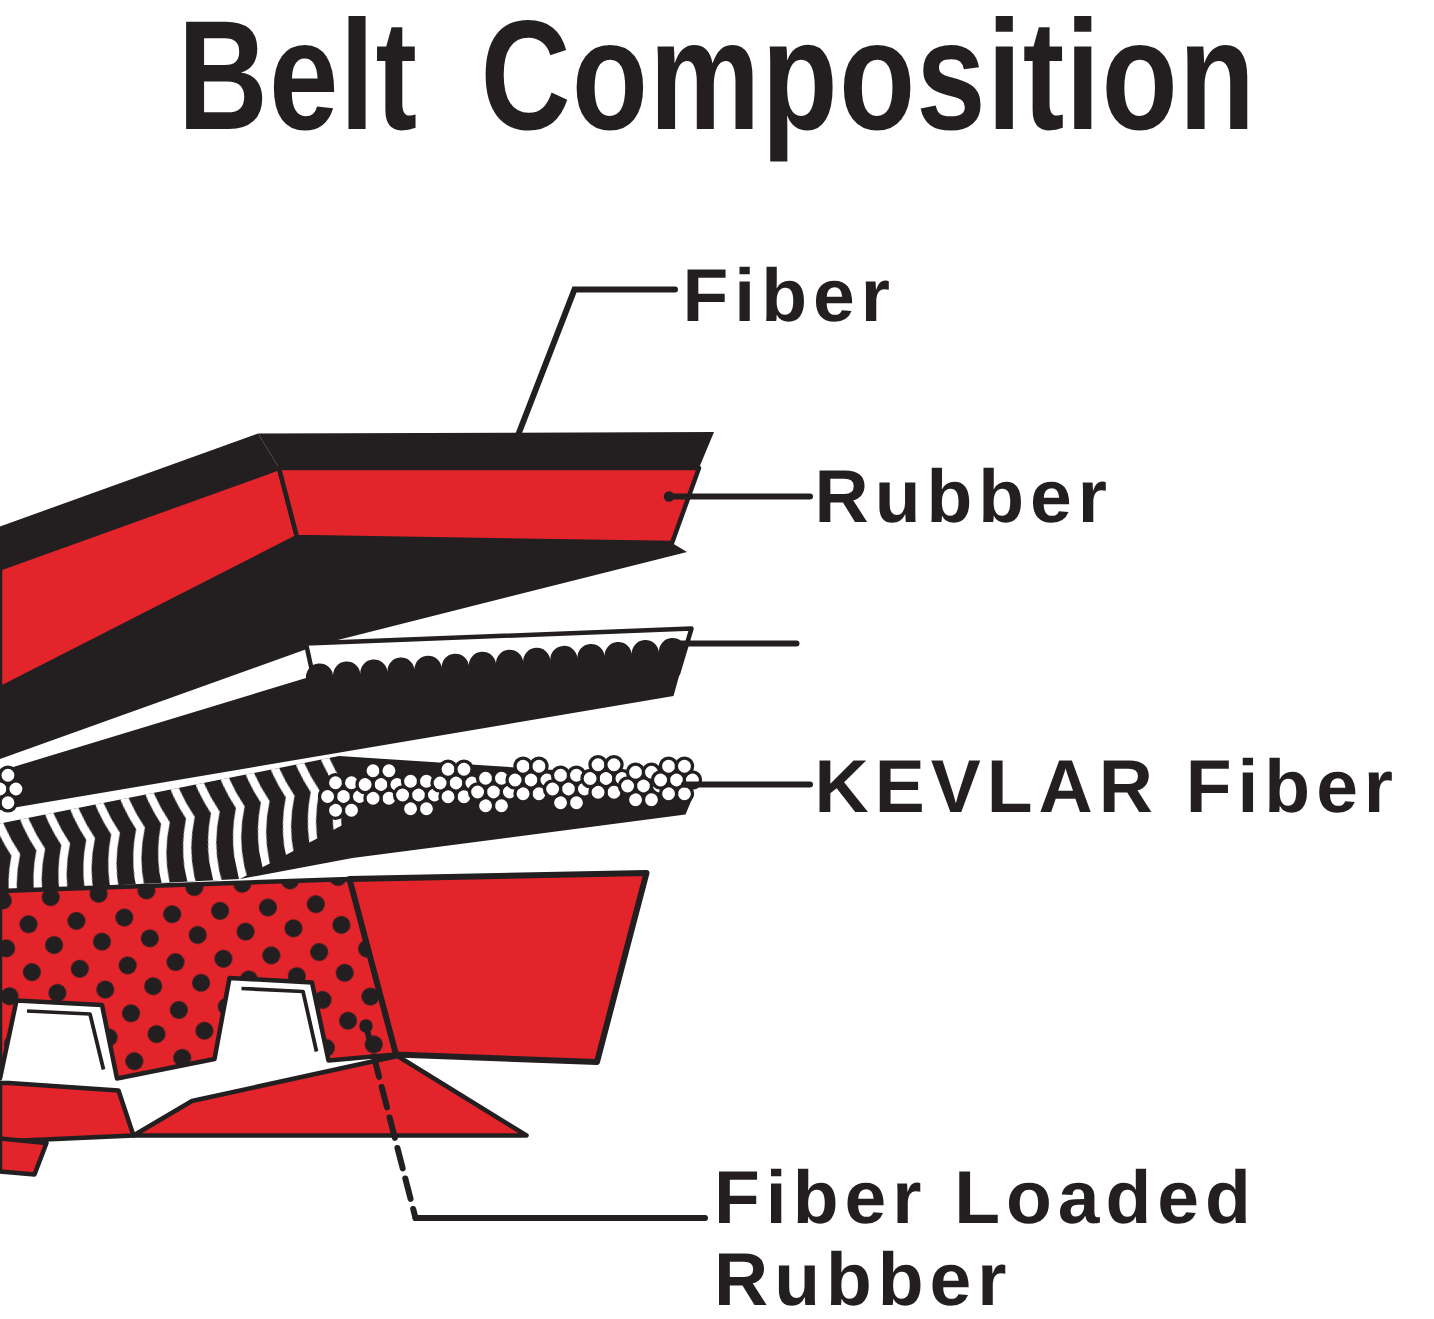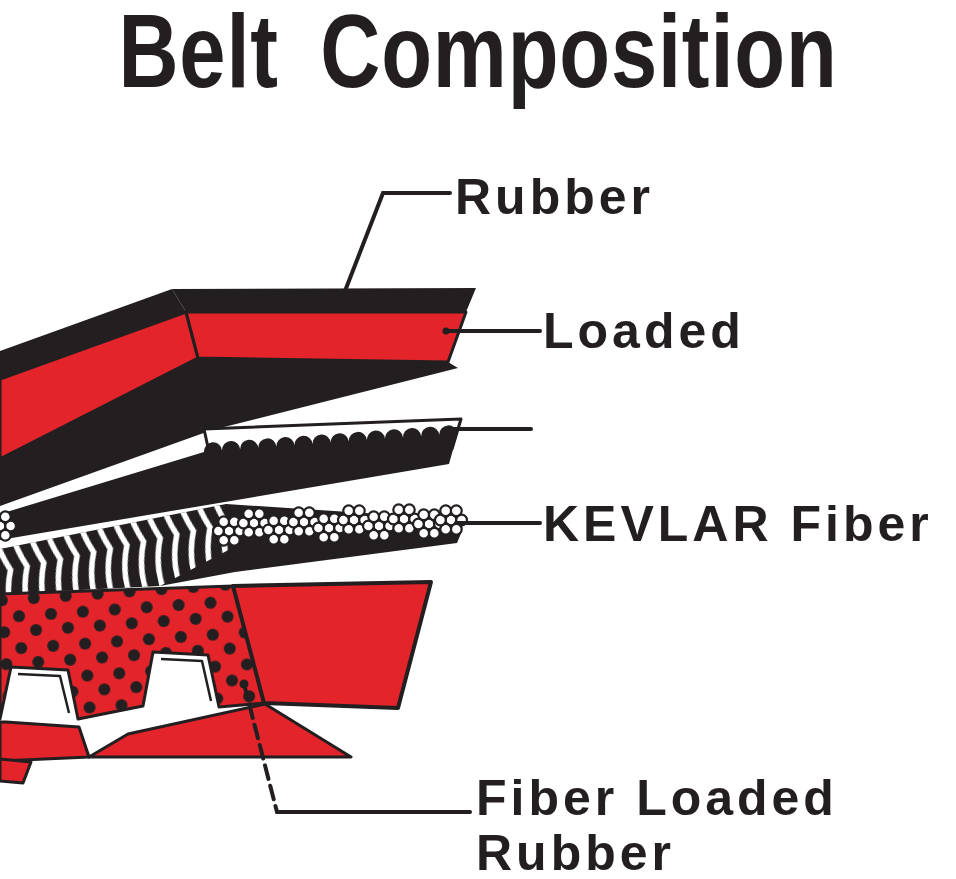--- a/index.html
+++ b/index.html
@@ -119,18 +119,18 @@
       <path class="leader" d="M 447,331 L 540,331"></path>
       <circle cx="446" cy="331" r="3.5" class="f-black"></circle>
       <path class="leader" d="M 450,429 L 531,429"></path>
       <path class="leader" d="M 456,523 L 540,523"></path>
       <circle cx="244" cy="684" r="4.5" class="f-black"></circle>
       <path class="leader" stroke-dasharray="14 7" d="M 244,684 L 277,812"></path>
       <path class="leader" d="M 277,812 L 470,812"></path>
     </g>
   </svg>
 
-  <div class="lbl" style="left:455px;top:170px;">Rubber</div>
-  <div class="lbl" style="left:543px;top:304px;">Loaded</div>
+  <div class="lbl" style="left:455px;top:170px;">Fiber</div>
+  <div class="lbl" style="left:543px;top:304px;">Rubber</div>
   <div class="lbl" style="left:543px;top:497px;">KEVLAR Fiber</div>
   <div class="lbl wrap" style="left:476px;top:771px;">Fiber Loaded Rubber</div>
 
 </div>
 
 </body></html>

